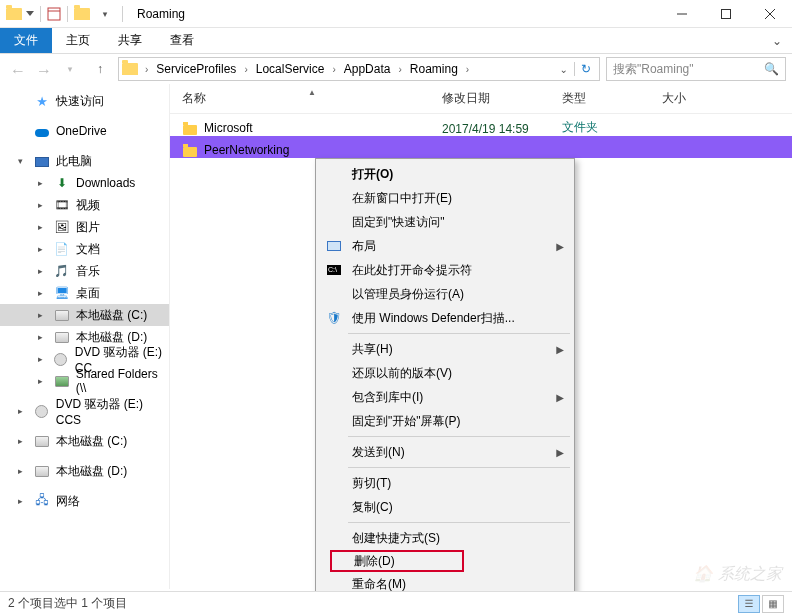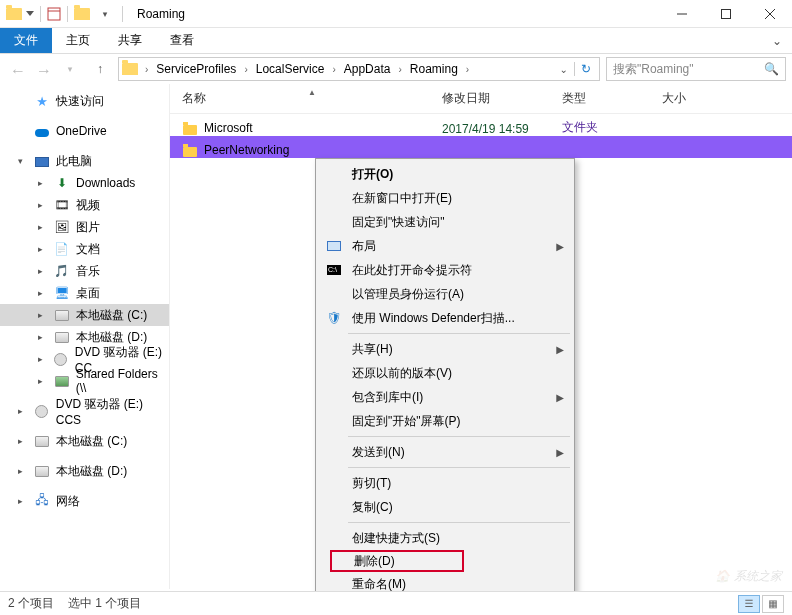--- a/index.html
+++ b/index.html
@@ -60,39 +60,39 @@
 .col-h { position:relative; }
 .col-name { width:260px; }
 .col-date { width:120px; }
 .col-type { width:100px; }
 .col-size { width:60px; }
 .sort-up { position:absolute; top:-2px; left:50%; transform:translateX(-50%); font-size:8px; color:#666; }
 .row { height:22px; display:flex; align-items:flex-end; padding-left:12px; font-size:12px; }
 .row.sel { background:#8b5cf6; }
 .row .cell-name { width:260px; display:flex; align-items:center; gap:6px; }
 .row .cell-date { width:120px; color:#14532d; }
-.row .cell-type { width:100px; color:#4c1d95; }
+.row .cell-type { width:100px; color:#0f766e; }
 
 
 .ctx { position:absolute; left:315px; top:158px; width:260px; background:#f2f2f2; border:1px solid #a0a0a0; box-shadow:3px 3px 6px rgba(0,0,0,.25); padding:3px 2px; font-size:12px; }
 .ctx-item { height:24px; display:flex; align-items:center; padding-left:34px; position:relative; }
 .ctx-item .ico-slot { position:absolute; left:6px; width:20px; display:flex; align-items:center; justify-content:center; }
 .ctx-item .sub { margin-left:auto; margin-right:8px; color:#555; font-size:10px; }
 .ctx-item.bold { font-weight:bold; }
 .ctx-sep { height:1px; background:#d0d0d0; margin:3px 2px 3px 30px; }
 .ctx-del { border:2px solid #d4002a; height:22px; margin-left:12px; margin-right:108px; display:flex; align-items:center; padding-left:22px; position:relative; }
 
 
-.status { position:absolute; bottom:0; left:0; right:0; height:24px; border-top:1px solid #ddd; display:flex; align-items:center; padding:0 8px; font-size:12px; color:#444; gap:14px; background:#fff; }
+.status { position:absolute; bottom:0; left:0; right:0; height:24px; border-top:1px solid #ddd; display:flex; align-items:center; padding:0 8px; font-size:12px; color:#444; background:#fff; }
 .status .view-toggle { margin-left:auto; display:flex; gap:2px; }
 .vt { width:22px; height:18px; border:1px solid #ccc; display:flex; align-items:center; justify-content:center; font-size:10px; color:#666; }
 .vt.active { background:#cce8ff; border-color:#7bb4e3; }
 
 
-.watermark { position:absolute; right:10px; bottom:30px; color:rgba(0,0,0,.12); font-size:12px; font-style:italic; pointer-events:none; }
+.watermark { position:absolute; right:10px; bottom:30px; color:rgba(0,0,0,.12); font-size:16px; font-style:italic; pointer-events:none; }
 
 .chev-down { width:22px; text-align:center; color:#555; font-size:9px; }
 .arrow-down-ico { width:0;height:0;border-left:4px solid transparent;border-right:4px solid transparent;border-top:5px solid #555;display:inline-block; }
 </style>
 </head>
 <body>
 
 <div class="titlebar">
   <div class="qat">
     <div class="folder-ico"></div>

